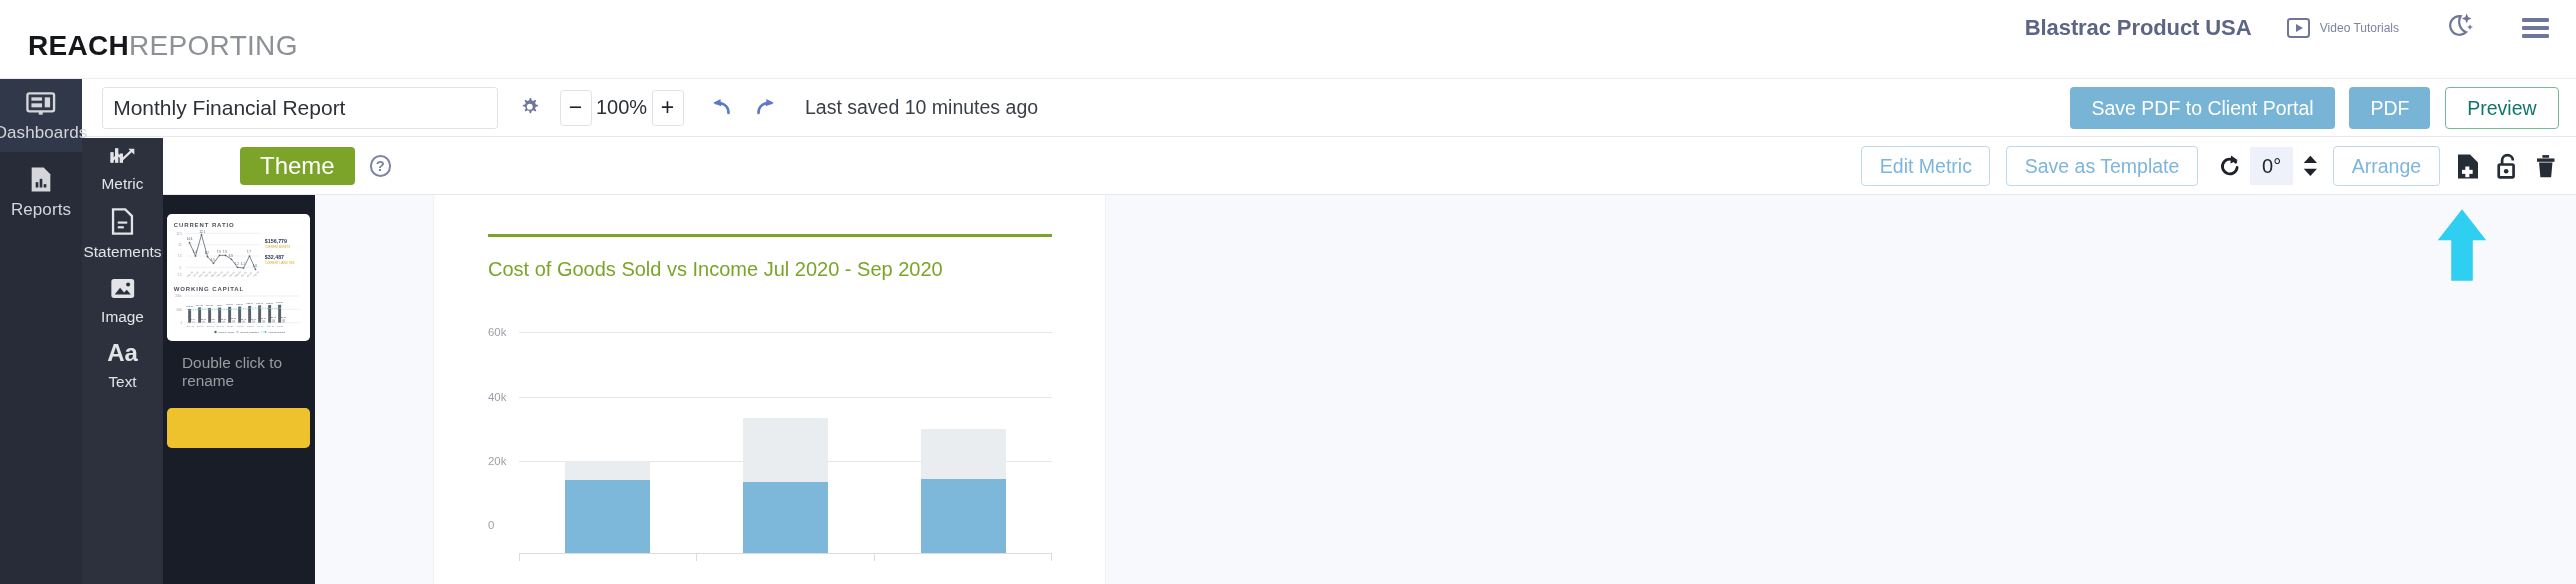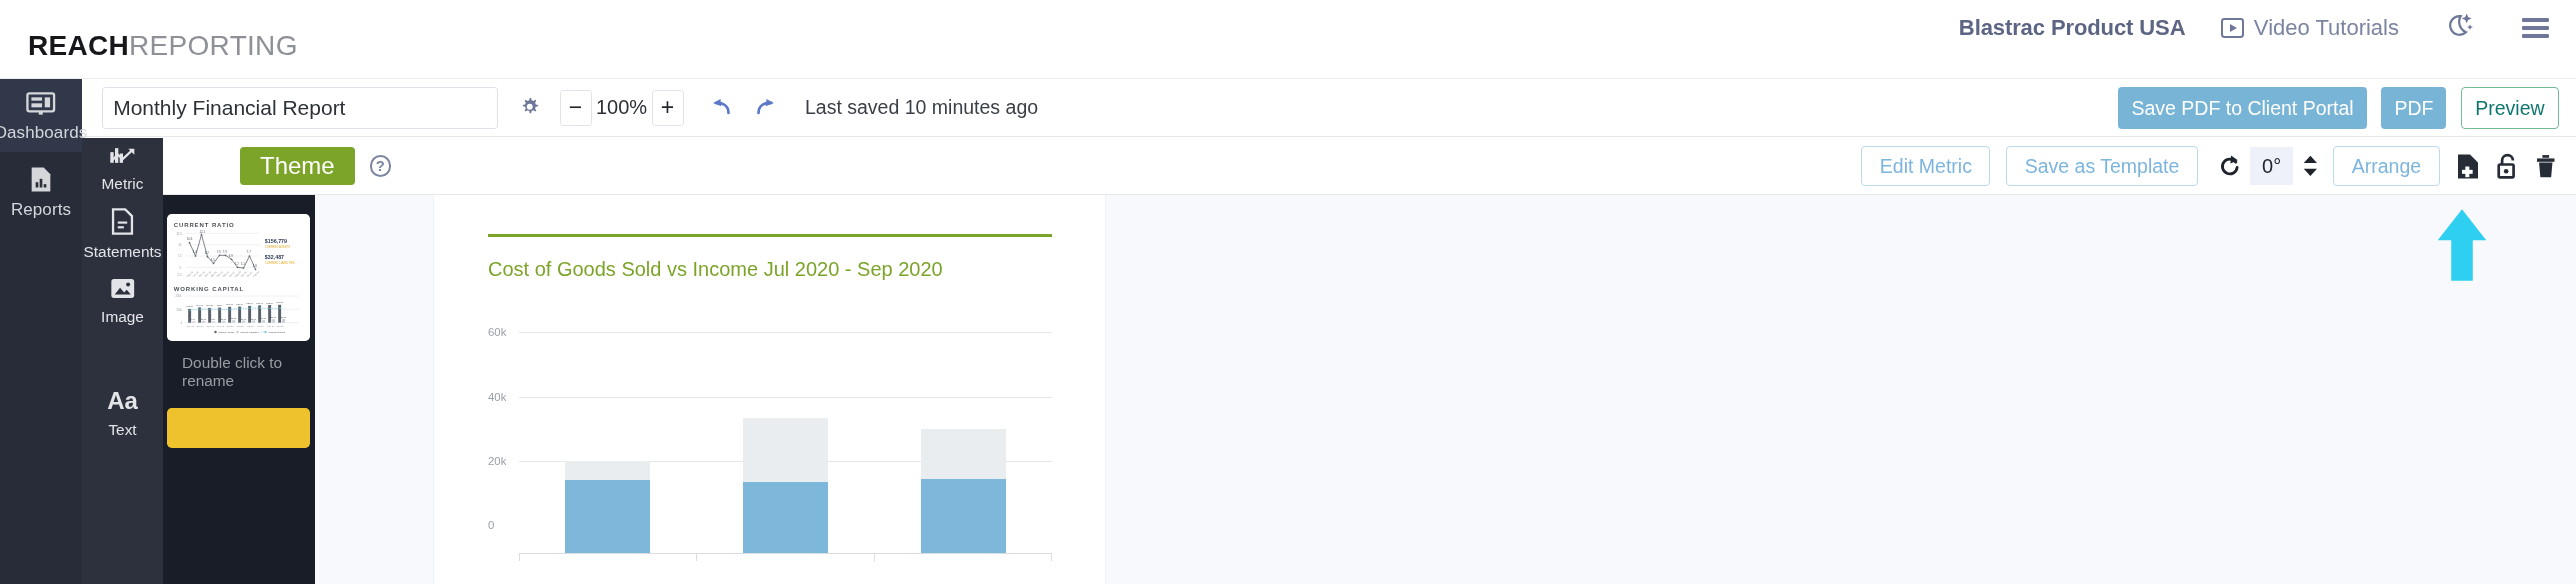--- a/index.html
+++ b/index.html
@@ -24,21 +24,21 @@
 
   .header-right {
     position: absolute; right: 27px; top: 0; height: 56px;
     display: flex; align-items: center; gap: 0px;
   }
   .company-name {
     font-size: 22px; font-weight: 700; color: #5c6583;
     letter-spacing: -0.1px; white-space: nowrap; margin-right: 36px;
   }
   .video-tutorials { display: flex; align-items: center; gap: 9.4px; margin-right: 47px; cursor: pointer;}
-  .video-tutorials .label { font-size: 22px; color: #7b84a0; white-space: nowrap; }
+  .video-tutorials .label { font-size: 12px; color: #7b84a0; white-space: nowrap; }
   .vt-icon { width: 23px; height: 20px; border: 2.7px solid #6e7799; border-radius: 3.4px;
              display: flex; align-items: center; justify-content: center; }
   .vt-icon .tri { width: 0; height: 0; border-left: 7.4px solid #6e7799;
                   border-top: 4.7px solid transparent; border-bottom: 4.7px solid transparent; margin-left:2px;}
   .moon-icon { margin-right: 48px; cursor: pointer; }
   .hamburger { display: flex; flex-direction: column; gap: 4.7px; cursor: pointer; }
   .hamburger span { display: block; width: 27px; height: 3.4px; background: #6e7799; border-radius: 1.3px; }
 
   
   .rail-primary {
@@ -55,21 +55,21 @@
   
   .rail-secondary {
     position: absolute; left: 82px; top: 138px; width: 81px; height: 447px;
     background: #2c313d; z-index: 34;
   }
   .rail2-item {
     width: 81px; padding-top: 6px; padding-bottom: 9.4px;
     display: flex; flex-direction: column; align-items: center; gap: 8px; cursor: pointer;
   }
   .rail2-item .r-label { font-size: 15.4px; color: #e3e4e7; }
-  .aa-glyph { font-size: 24px; font-weight: 700; color: #e3e4e7; line-height: 1; margin-top: 48px; }
+  .aa-glyph { font-size: 24px; font-weight: 700; color: #e3e4e7; line-height: 1; }
 
   
   .doc-toolbar {
     position: absolute; top: 79px; left: 82px; width: 2494px; height: 58px;
     background: #ffffff; display: flex; align-items: center;
     border-bottom: 0.7px solid #e6e8ec; z-index: 30;
   }
   .report-title-input {
     margin-left: 19.5px; width: 396px; height: 42px;
     border: 0.7px solid #dfe2e8; border-radius: 3.4px;
@@ -84,21 +84,21 @@
     font-size: 23px; color: #20242b; cursor: pointer; line-height: 1;
   }
   .zoom-val { font-size: 20px; color: #2b2f36; width: 60px; text-align: center; }
   .history-group { display: flex; align-items: center; gap: 19px; margin-left: 27px; }
   .hist-btn { cursor: pointer; }
   .saved-text { font-size: 19.5px; color: #3b4048; margin-left: 29.5px; white-space: nowrap; }
 
   .toolbar-right { position: absolute; right: 17.4px; top: 8px; display: flex; align-items: center; gap: 14.8px; }
   .btn {
     height: 42px; border-radius: 4px; display: flex; align-items: center; justify-content: center;
-    padding: 0 13px; font-size: 19.5px; cursor: pointer; white-space: nowrap;
+    padding: 0 21px; font-size: 19.5px; cursor: pointer; white-space: nowrap;
   }
   .btn-blue { background: #77b4d6; color: #ffffff; border: none; }
   .btn-green-outline { background: #ffffff; color: #0f766e; border: 0.7px solid #72bb96; }
 
   
   .widget-toolbar {
     position: absolute; top: 138px; left: 162px; width: 2414px; height: 57px;
     background: #ffffff; border-bottom: 0.7px solid #e6e8ec;
     display: flex; align-items: center; z-index: 28;
   }

